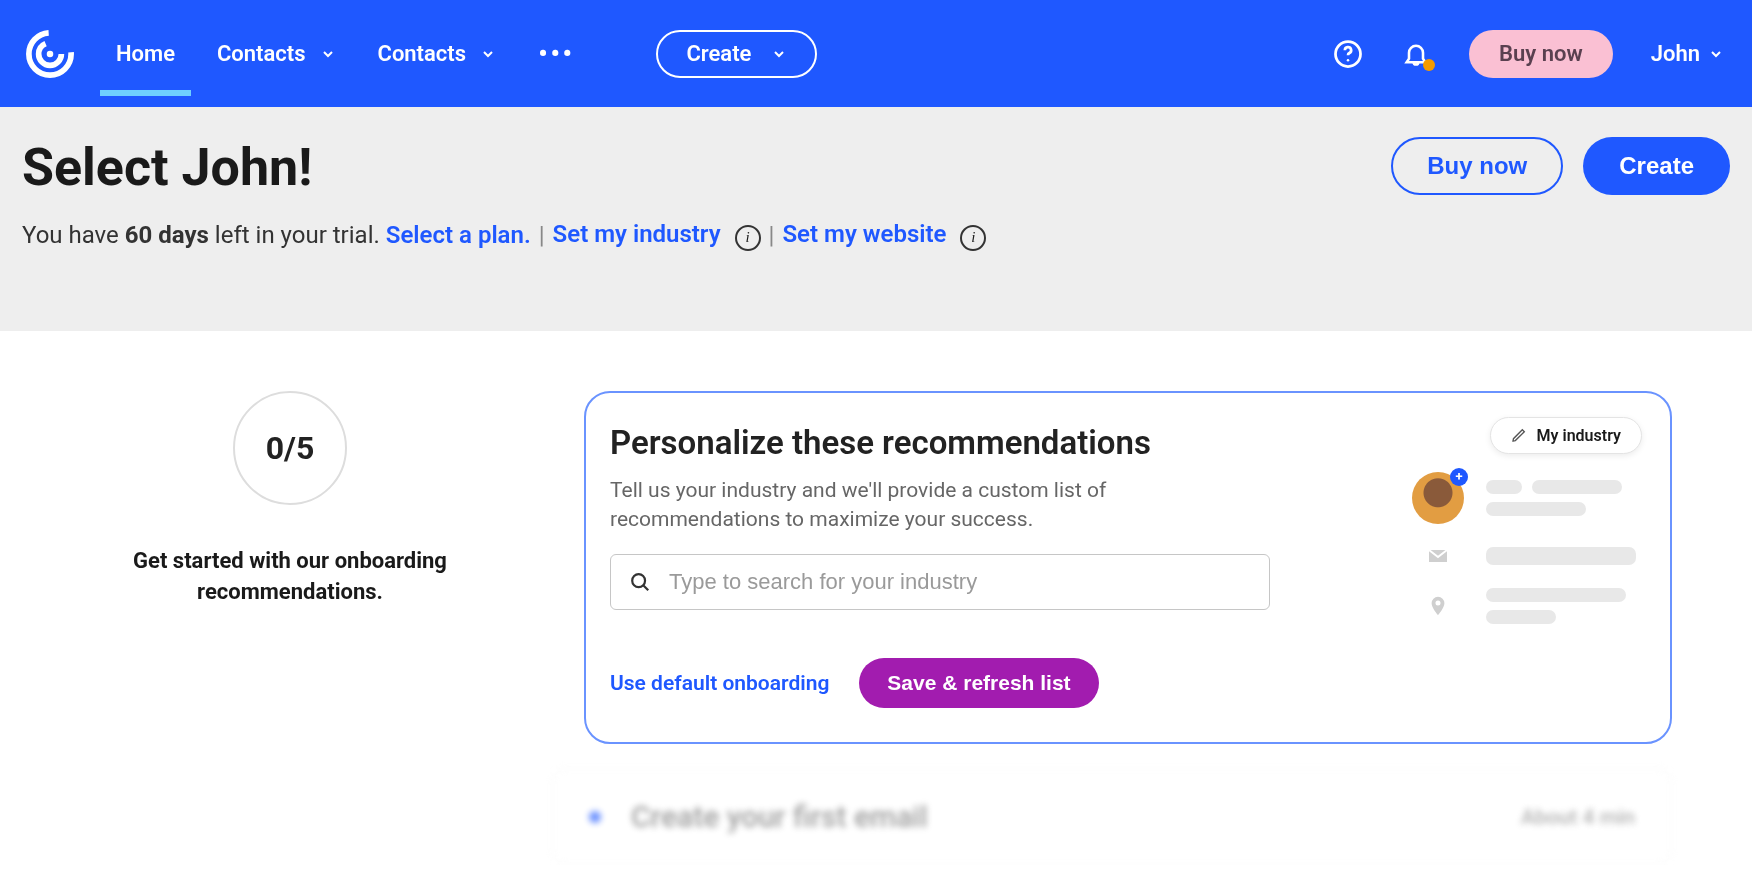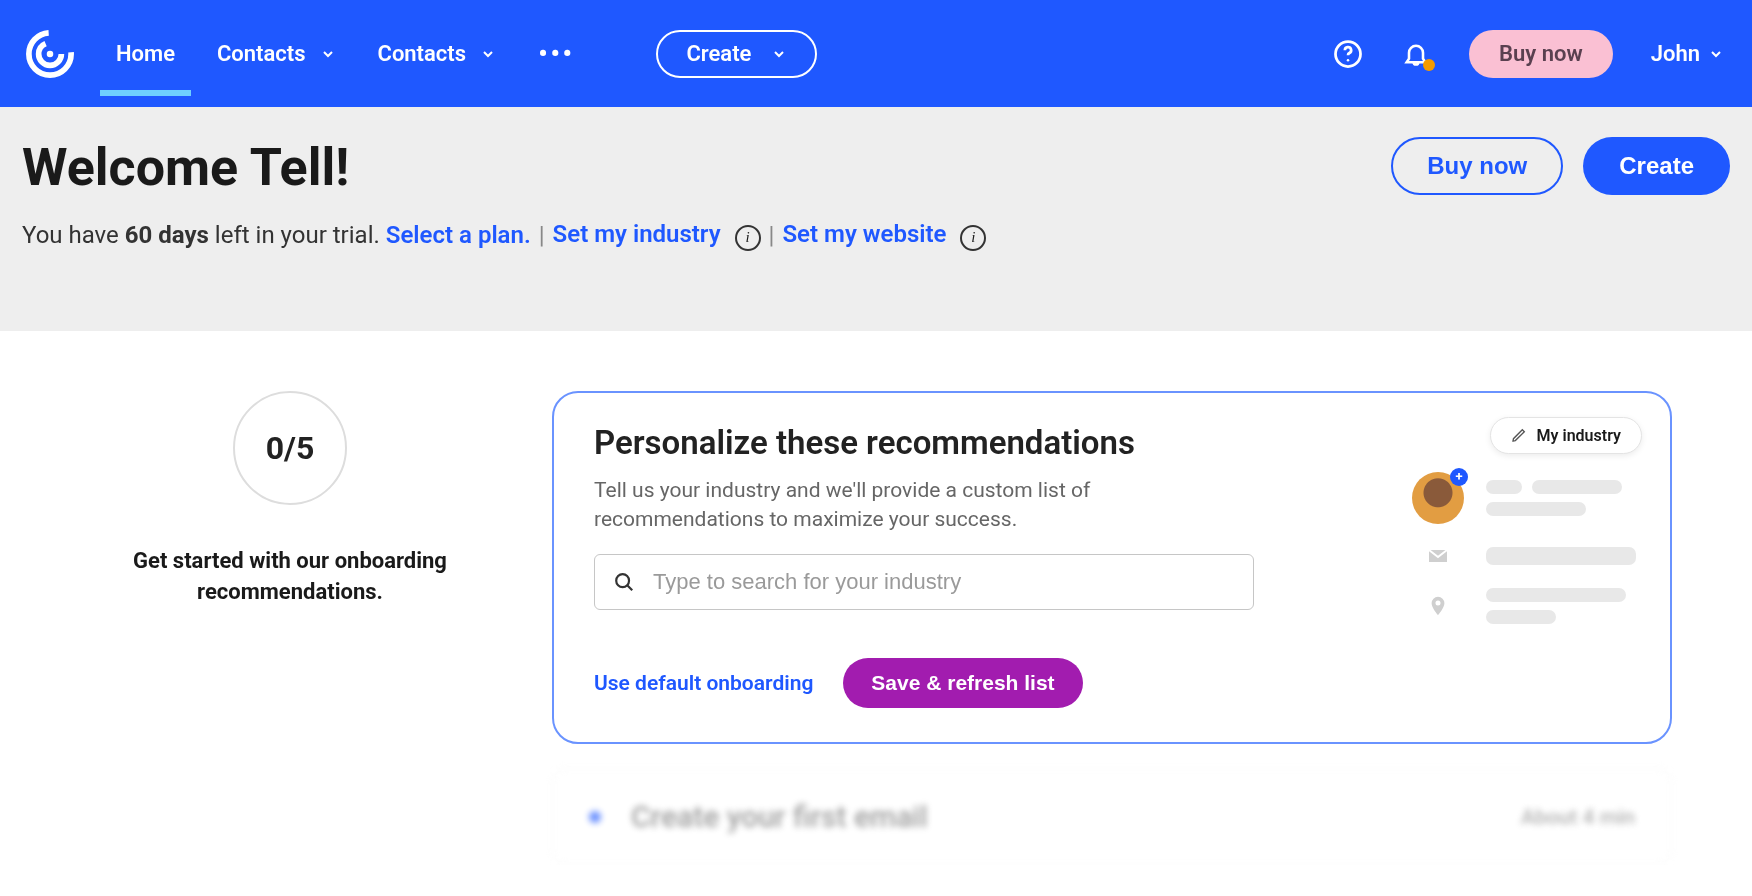--- a/index.html
+++ b/index.html
@@ -98,22 +98,23 @@
     width: 114px; height: 114px; border: 2px solid #ddd; border-radius: 50%;
     display: flex; align-items: center; justify-content: center;
     margin: 0 auto 40px auto;
     font-size: 32px; font-weight: 700; color: #222;
   }
   .side-title { font-size: 22px; font-weight: 700; line-height: 1.45; }
 
   .content { flex: 1; }
   .card {
     border: 2px solid #6a93ff; border-radius: 26px;
-    padding: 30px 36px 34px 40px;
+    padding: 30px 36px 34px 24px;
     position: relative;
+    margin-left: 32px;
   }
   .card-title { font-size: 33px; font-weight: 600; color: #222; margin-bottom: 14px; }
   .card-sub { font-size: 21px; color: #666; max-width: 560px; line-height: 1.4; margin-bottom: 20px; }
   .search-box {
     display: flex; align-items: center; gap: 18px;
     border: 1px solid #c6c6c6; border-radius: 6px;
     height: 56px; padding: 0 18px; width: 660px; max-width: 100%;
   }
   .search-box input {
     border: none; outline: none; font-size: 22px; color: #333; flex:1; background: transparent;
@@ -215,21 +216,21 @@
       <span>John</span>
       <svg class="chev" viewBox="0 0 24 24" fill="none" stroke="#fff" stroke-width="3">
           <polyline points="6 9 12 15 18 9"></polyline>
         </svg>
     </div>
   </div>
 </div>
 
 <div class="hero">
   <div class="hero-top">
-    <h1>Welcome Tell!</h1>
+    <h1>Select John!</h1>
     <div class="hero-actions">
       <button class="btn-outline">Buy now</button>
       <button class="btn-primary">Create</button>
     </div>
   </div>
   <div class="hero-sub">
     <span class="txt">
       <span>You have </span><strong>60 days</strong><span> left in your trial. </span><span class="link">Select a plan.</span>
     </span>
     <span class="sep">|</span>

